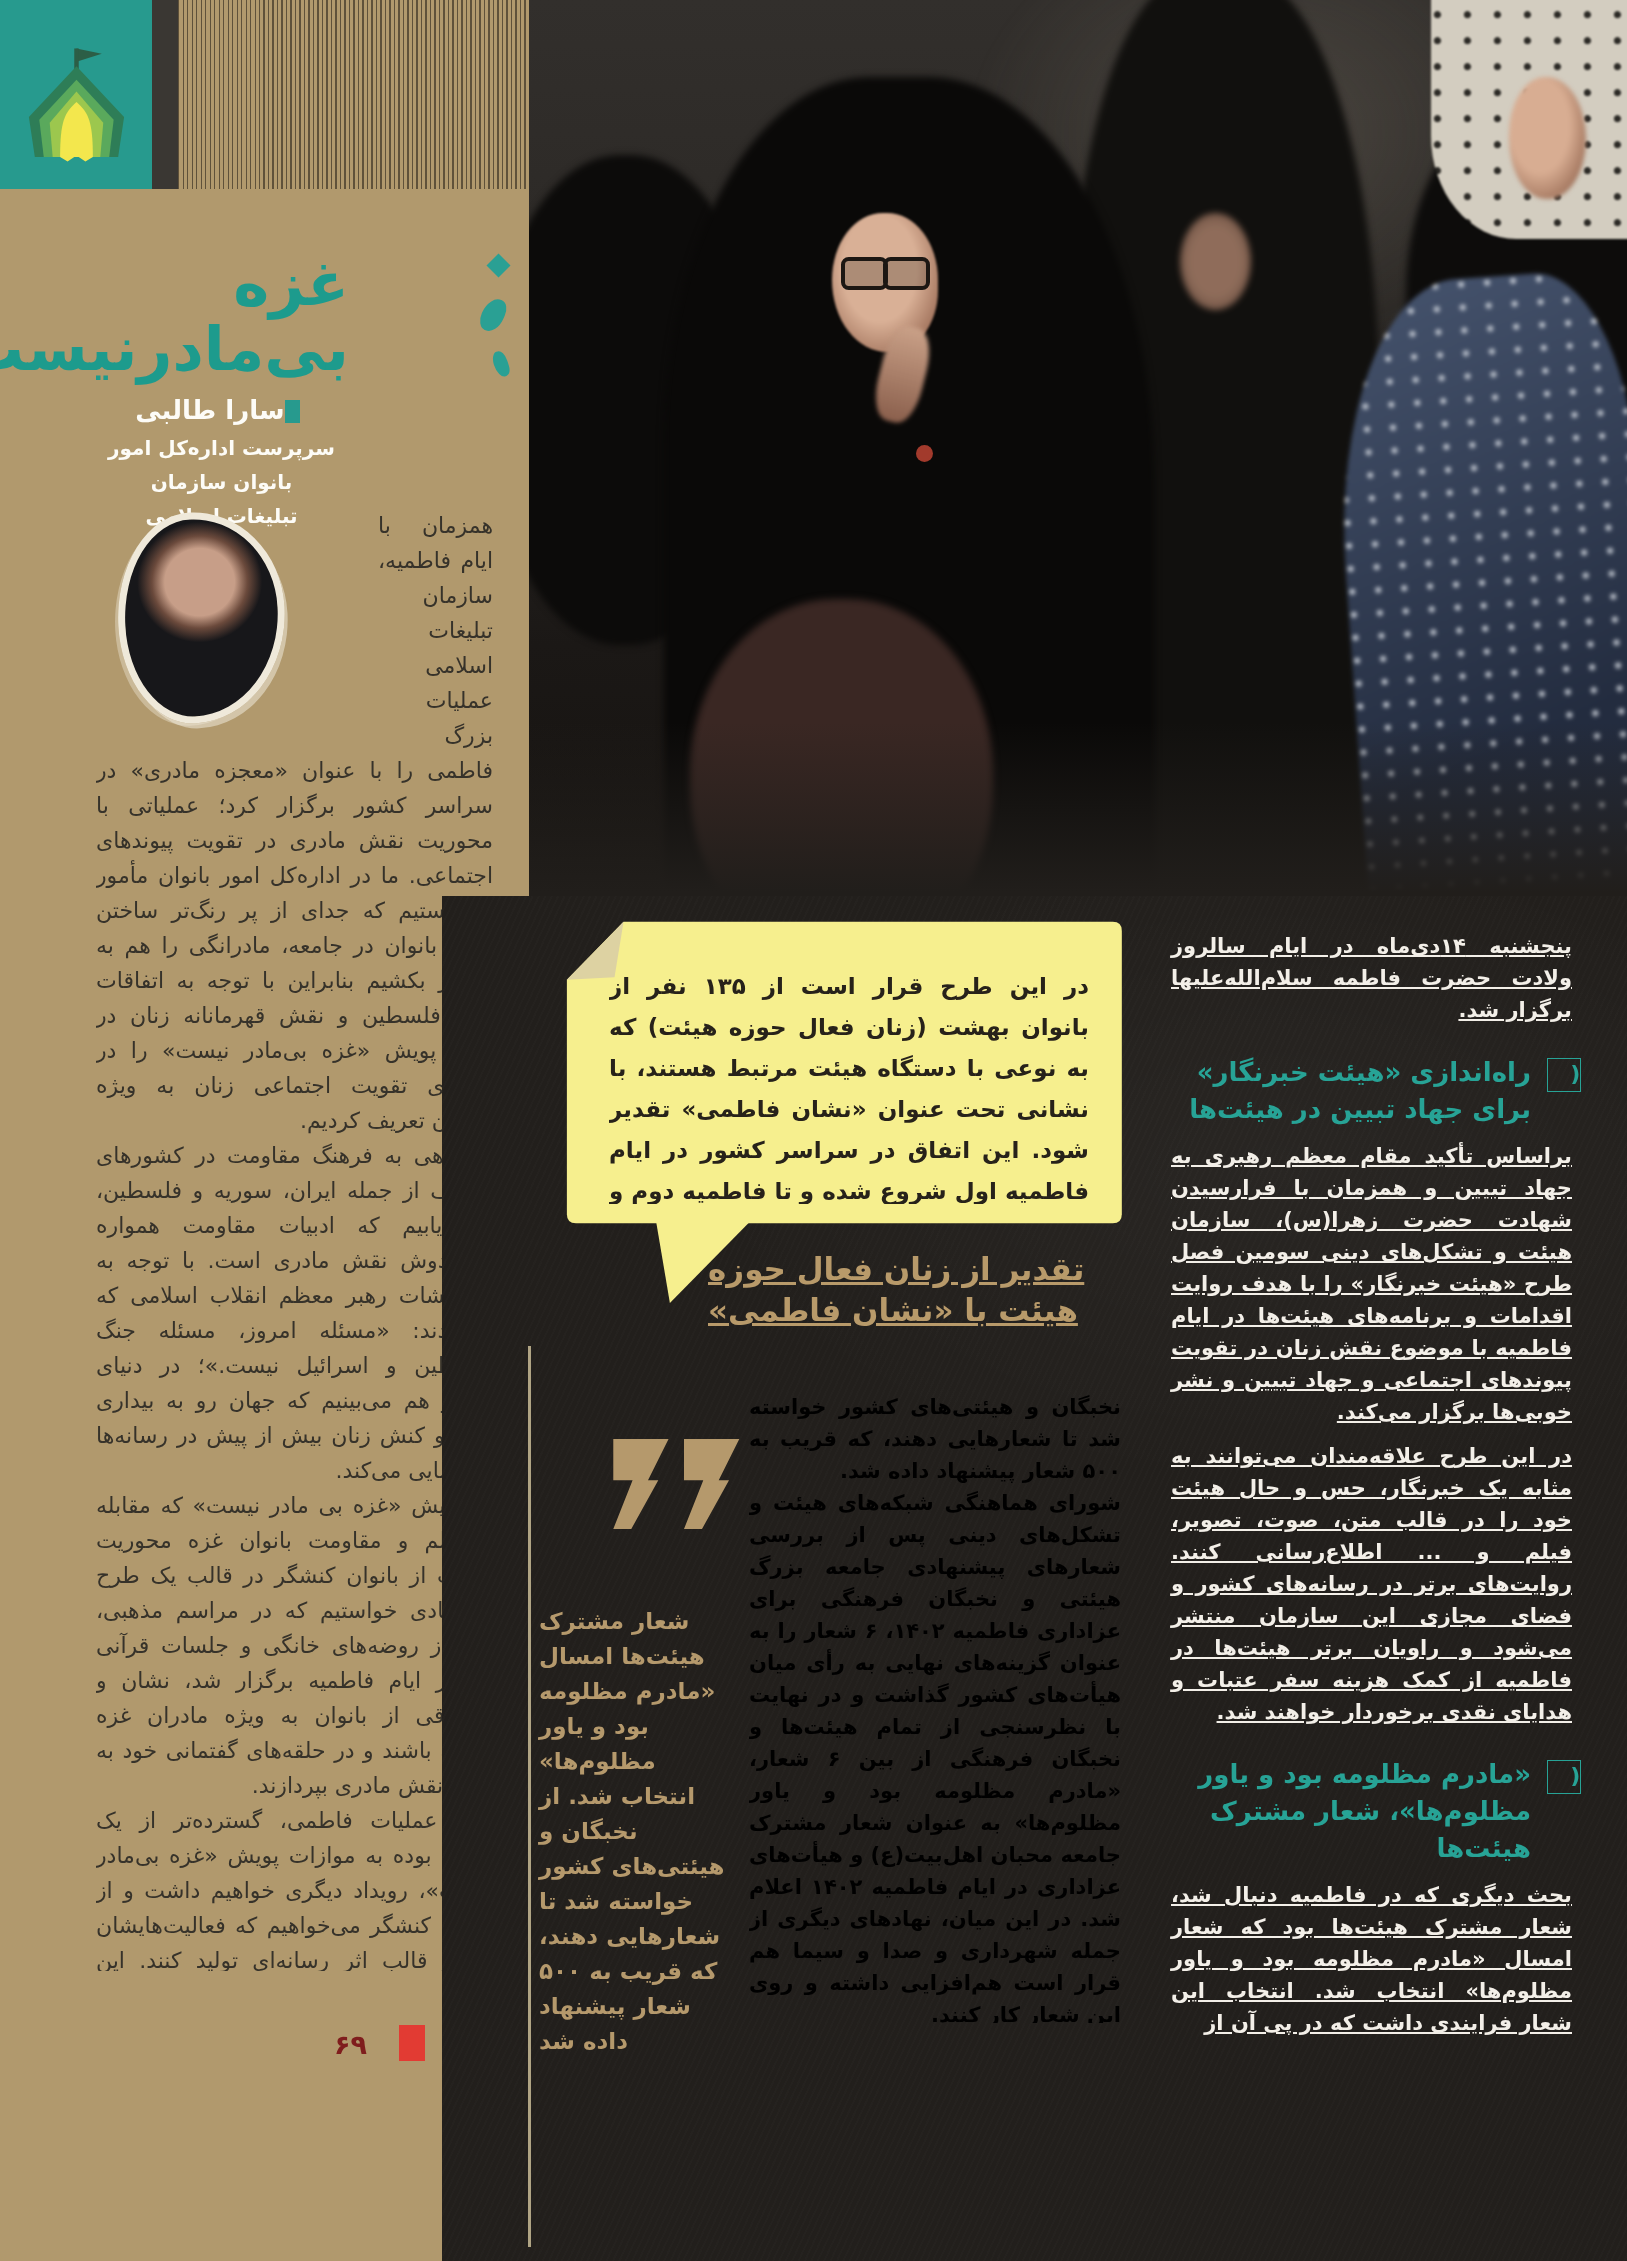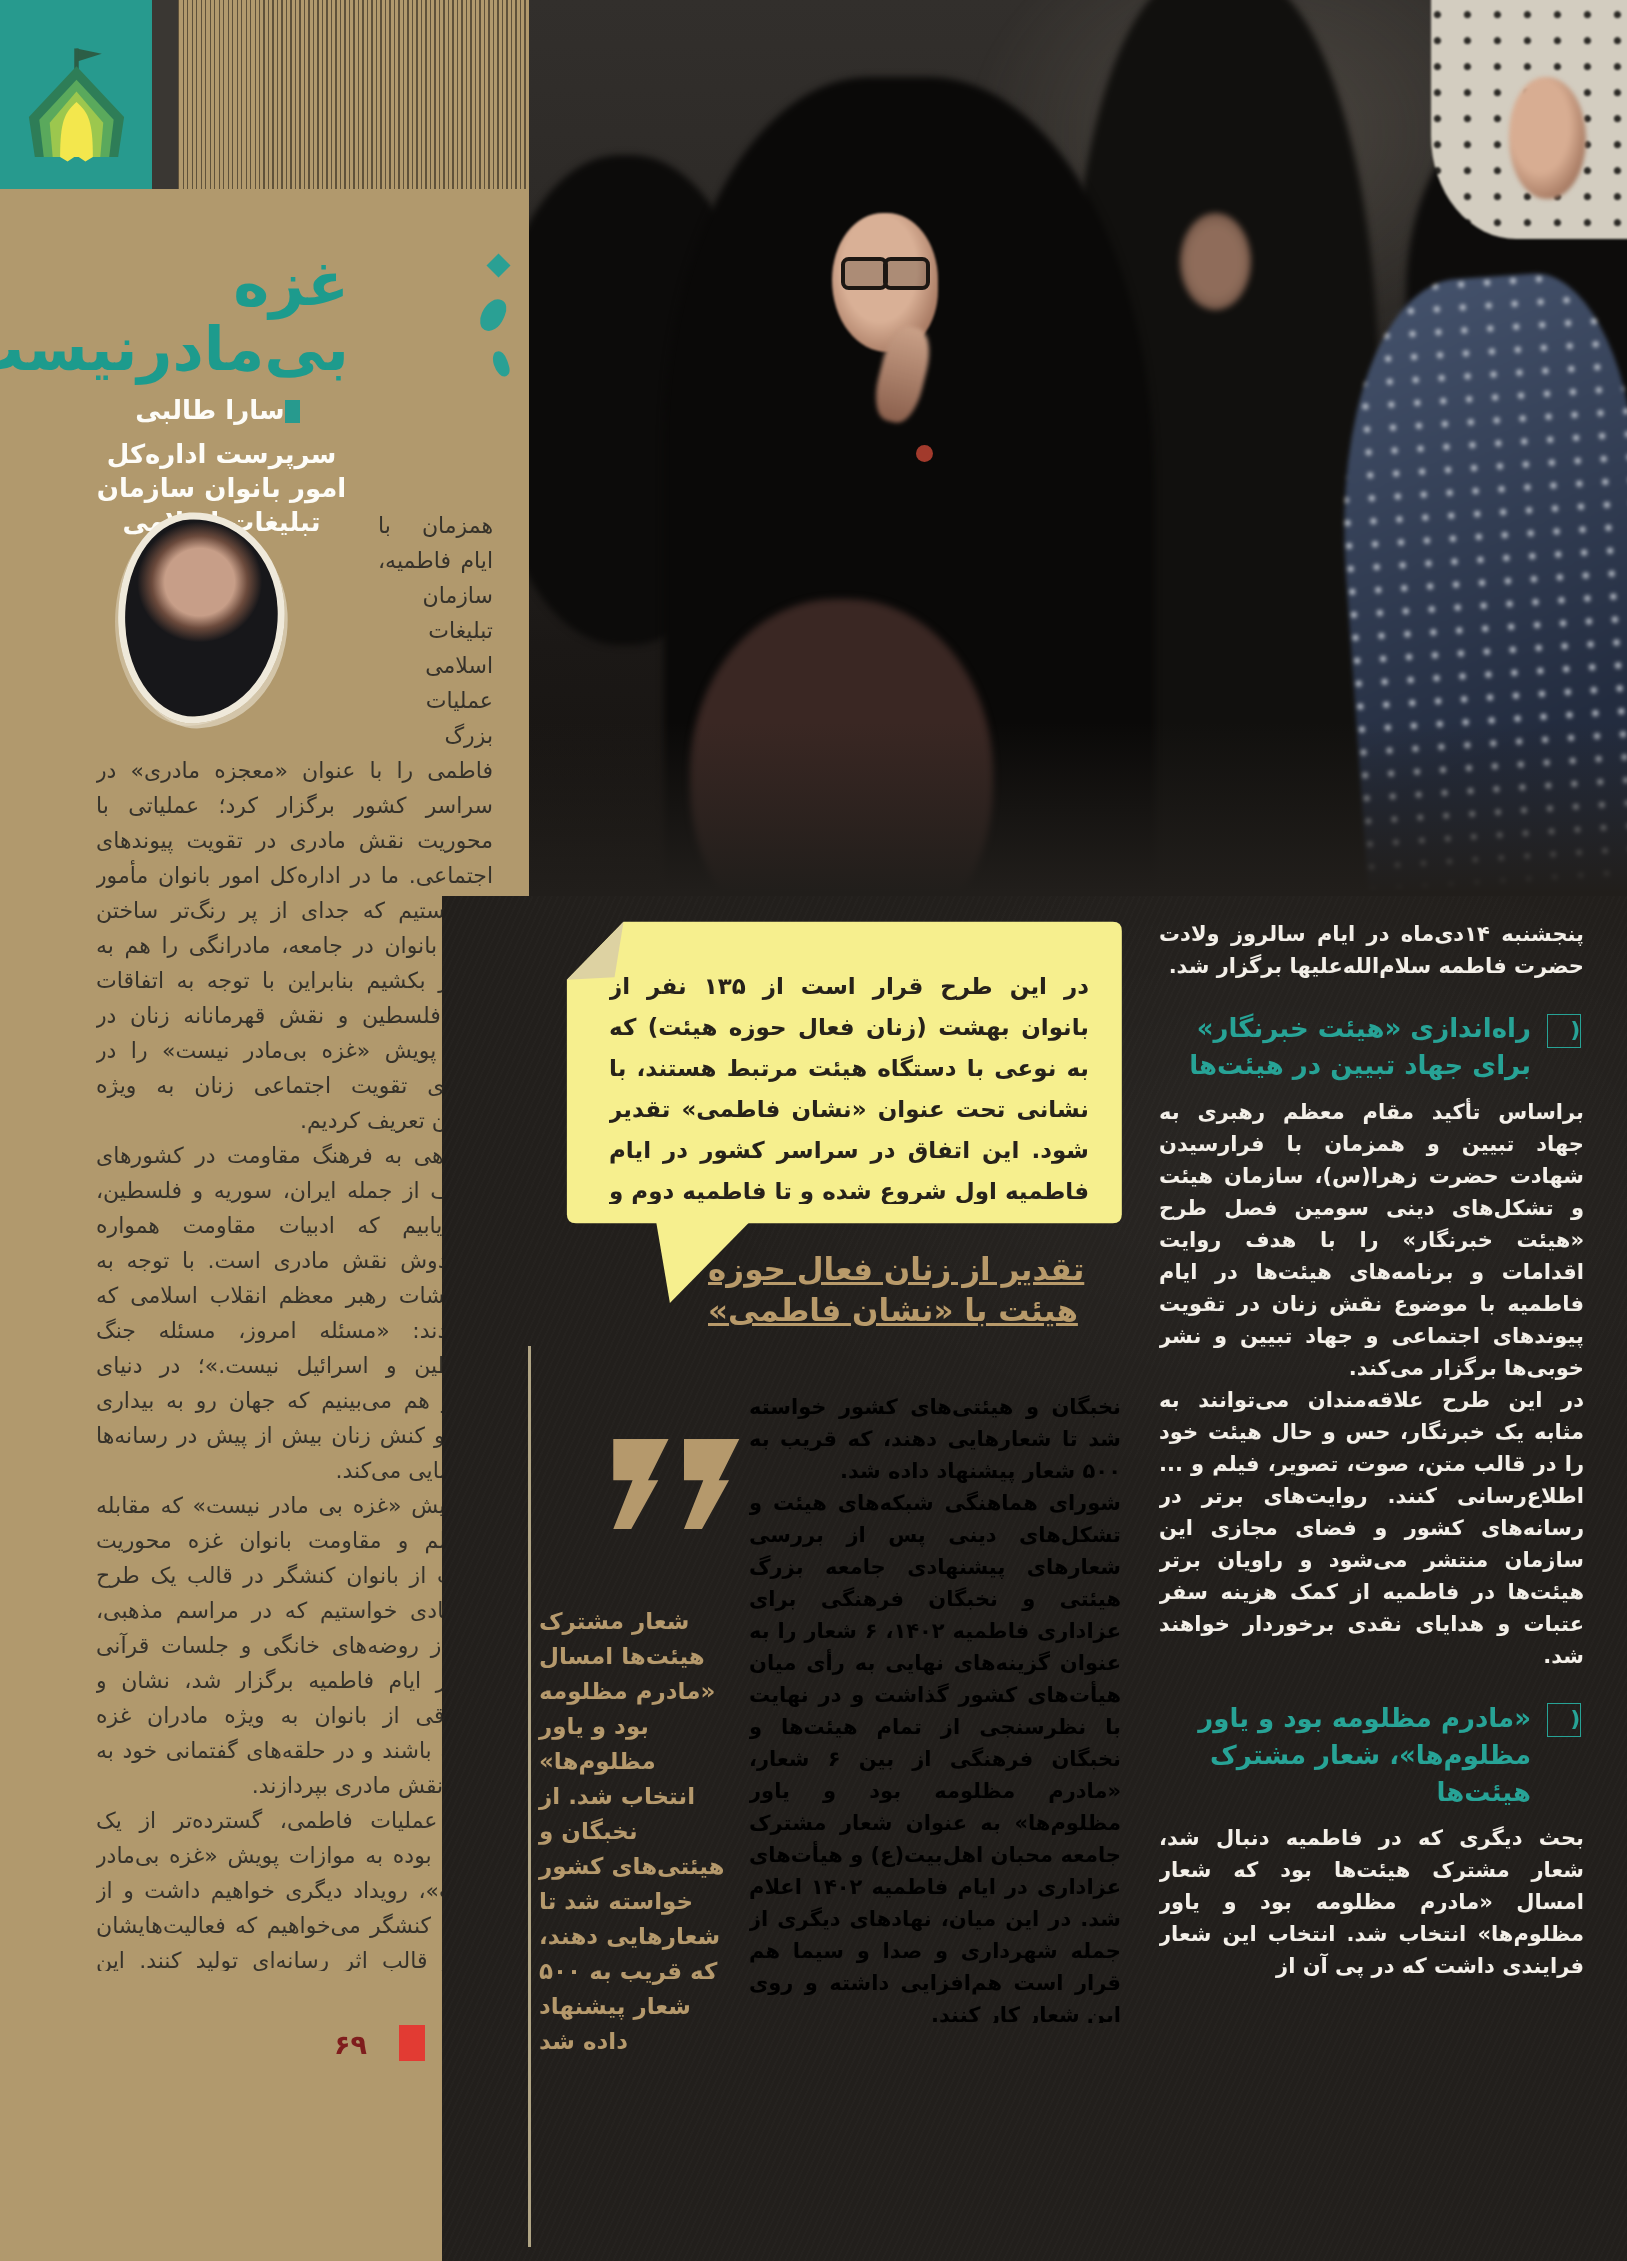--- a/index.html
+++ b/index.html
@@ -10,21 +10,21 @@
   .logo-square{left:0;top:0;width:153px;height:189px;background:#279a8e;}
   .dark-strip{left:153px;top:0;width:26px;height:189px;background:#3a3733;}
   .stripes{left:179px;top:0;width:351px;height:189px;
      background:repeating-linear-gradient(90deg, rgba(40,33,24,.6) 0 1.3px, rgba(0,0,0,0) 1.3px 4.5px);}
   .sb-headline-wrap{left:97px;top:251px;width:253px;text-align:right;color:#1d9b8d;
      font-weight:bold;font-size:61px;line-height:65px;}
   .author{left:97px;top:394px;width:251px;text-align:center;color:#fdfcf7;}
   .author .name{font-size:26px;font-weight:bold;line-height:32px;}
   .author .marker{display:inline-block;width:15.5px;height:23px;background:#279a8e;
      vertical-align:-3.9px;margin-right:7.7px;}
-  .author .role{font-size:26px;font-weight:bold;line-height:34px;margin-top:11px;}
+  .author .role{font-size:20px;font-weight:bold;line-height:34px;margin-top:5px;}
   .sb-body{left:97px;top:508px;width:397px;height:1463px;overflow:hidden;
      color:#36322a;font-size:22px;line-height:35px;text-align:justify;text-align-last:right;}
   .sb-body p{margin:0;}
   .portrait{float:left;width:153px;height:197px;margin:3.9px 93px 9px 22px;
      background:radial-gradient(ellipse 60% 45% at 50% 32%, #c79e88 0 38%, #6b4a3c 52%, #17171a 68%),
                 radial-gradient(ellipse at 50% 60%, #141417 0 70%, #101014 100%);
      border:7px solid #efe9da;border-radius:46% 54% 57% 43% / 52% 47% 53% 48%;
      transform:rotate(-3deg);box-shadow:3.9px 6.4px 0 -1.3px rgba(239,233,218,.55), -5.2px 3.9px 0 -1.9px rgba(239,233,218,.4);}
   .pagenum{left:335px;top:2029px;width:59px;text-align:left;color:#7f1d1d;
      font-size:27px;font-weight:bold;}
@@ -83,21 +83,21 @@
   .qmarks{left:614px;top:1439px;width:142px;height:90px;}
   .pullquote{left:540px;top:1604px;width:190px;color:#b5996c;font-size:23px;
      line-height:35px;font-weight:bold;text-align:left;}
   .vrule{left:529px;top:1346px;width:3.2px;height:901px;background:#c9bc96;opacity:.85;}
   
   .colmid{left:750px;top:1391px;width:372px;height:632px;overflow:hidden;color:#000000;
      font-size:21px;line-height:32px;font-weight:600;text-align:justify;text-align-last:right;}
   .colmid p{margin:0;}
   .colright{left:1160px;top:918px;width:425px;height:1225px;overflow:hidden;color:#f3efe8;
      font-size:21px;line-height:32px;font-weight:600;text-align:justify;text-align-last:right;}
-  .colright p{margin:0;}
+  .colright p{margin:12px;text-decoration:underline;}
   .teal-h{position:relative;color:#27a396;font-size:26px;line-height:37px;font-weight:800;
      text-align:right;padding-right:53px;margin:28px 0 11.6px 0;}
   .teal-h .hicon{position:absolute;right:2.6px;top:3.9px;width:32px;height:32px;
      border:1.9px solid #27a396;color:#27a396;font-size:22px;line-height:30px;text-align:center;
      font-weight:bold;}
 </style>
 </head>
 <body>
 
 <div class="page">

